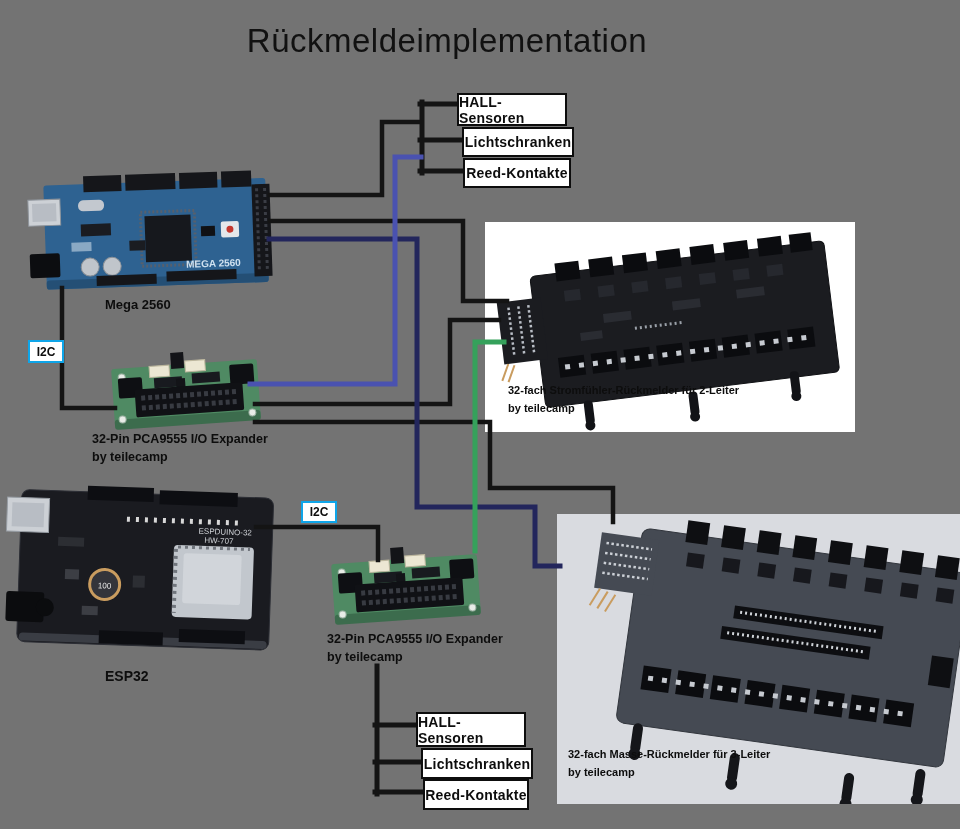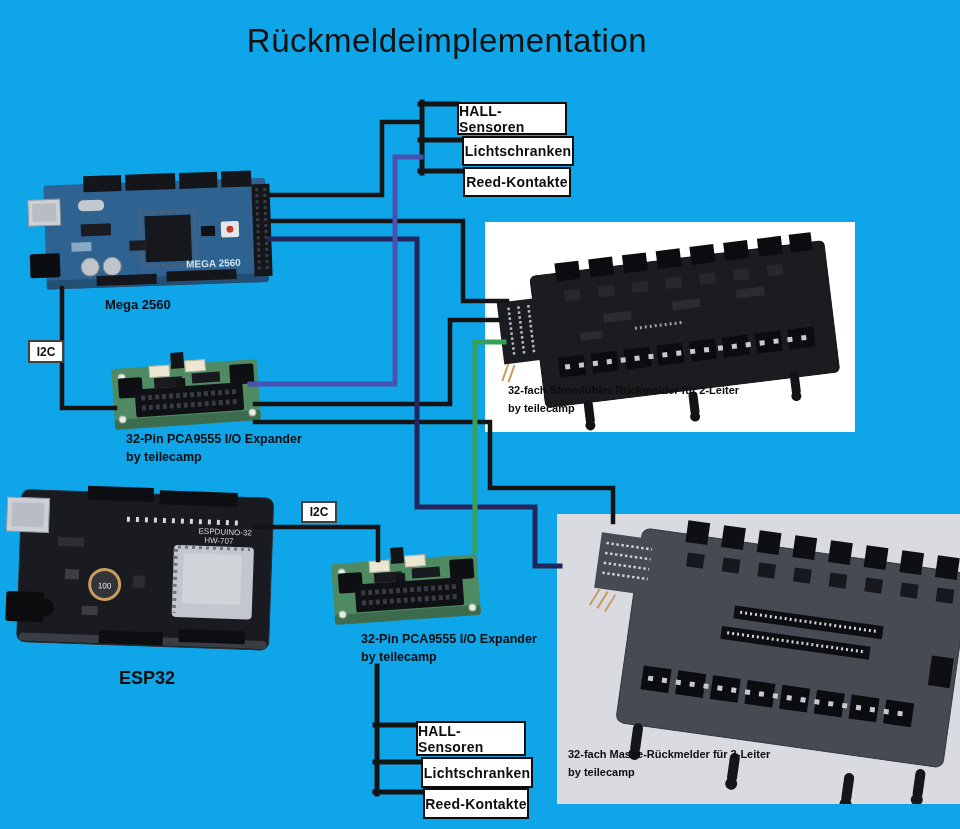--- a/index.html
+++ b/index.html
@@ -1,37 +1,37 @@
 <!DOCTYPE html>
 <html style="--wire-black: #141414; --wire-blue: #4a52b0; --wire-navy: #23265c; --wire-green: #35a15b;"><head>
 <meta charset="utf-8">
 <style>
   html,body{margin:0;padding:0;background:#ffffff;}
-  #stage{position:relative;width:960px;height:829px;background:#0ea5e9;overflow:hidden;
+  #stage{position:relative;width:960px;height:829px;background:#737373;overflow:hidden;
          font-family:"Liberation Sans",sans-serif;color:#0d0d0d;}
   .abs{position:absolute;}
   #title{left:0;top:22px;width:894px;text-align:center;font-size:33px;font-weight:400;
          letter-spacing:0.5px;color:#111;}
   .photo{position:absolute;}
   .photo svg{display:block;width:100%;height:100%;}
   #wires{left:0;top:0;width:960px;height:829px;z-index:5;pointer-events:none;}
   .wire{fill:none;stroke-linecap:square;stroke-linejoin:miter;}
   .wire-black{stroke:var(--wire-black,#141414);stroke-width:4.5;}
   .wire-tree{stroke:var(--wire-black,#141414);stroke-width:5;}
   .wire-blue{stroke:var(--wire-blue,#4a52b0);stroke-width:5;}
   .wire-navy{stroke:var(--wire-navy,#23265c);stroke-width:5;}
   .wire-green{stroke:var(--wire-green,#35a15b);stroke-width:5;}
   .sensor-box{position:absolute;z-index:10;background:#ffffff;border:2.5px solid #0d0d0d;
               display:flex;align-items:center;justify-content:center;
-              font-size:14px;font-weight:bold;letter-spacing:0.2px;margin-top:9px;}
-  .i2c-box{position:absolute;z-index:10;background:#ffffff;border:2px solid #404040;
+              font-size:14px;font-weight:bold;letter-spacing:0.2px;}
+  .i2c-box{position:absolute;z-index:10;background:#ffffff;border:2px solid #0ea5e9;
            display:flex;align-items:center;justify-content:center;font-size:12px;font-weight:bold;}
   .caption{position:absolute;z-index:8;font-weight:bold;white-space:nowrap;}
   .cap-13{font-size:13px;}
-  .cap-12{font-size:12.5px;margin-left:34px;}
+  .cap-12{font-size:12.5px;}
   .cap-14{font-size:11px;}
   .masse-bg{background:#d9dbe0;padding-left:21px;}
 </style>
 </head>
 <body>
 
 <div id="stage">
 
   <svg width="0" height="0" style="position:absolute">
     <symbol id="pca-board" viewBox="0 0 162 92">
@@ -123,21 +123,21 @@
         <rect x="128" y="96" width="12" height="12" fill="#2c2e33"></rect>
         <rect x="78" y="128" width="16" height="9" fill="#3c3e44"></rect>
         <rect x="52" y="60" width="26" height="9" fill="#2c2e33"></rect>
         <rect x="2" y="116" width="38" height="30" rx="3" fill="#0b0c0e"></rect>
         <circle cx="41" cy="131" r="9" fill="#0b0c0e"></circle>
         <rect x="96" y="152" width="64" height="13" fill="#0d0e12"></rect>
         <rect x="176" y="148" width="66" height="13" fill="#0d0e12"></rect>
       </g>
     </svg>
   </div>
-  <div class="caption" style="left:119px;top:668px;font-size:18px;">ESP32</div>
+  <div class="caption" style="left:105px;top:668px;font-size:14px;">ESP32</div>
 
   <div class="photo" style="left:325px;top:543px;width:162px;height:92px;">
     <svg viewBox="0 0 162 92">
         <use href="#pca-board"></use>
       </svg>
   </div>
   <div class="caption cap-12" style="left:327px;top:632px;">32-Pin PCA9555 I/O Expander</div>
   <div class="caption cap-12" style="left:327px;top:650px;">by teilecamp</div>
 
   <div class="photo" style="left:485px;top:222px;width:370px;height:210px;background:#ffffff;">

